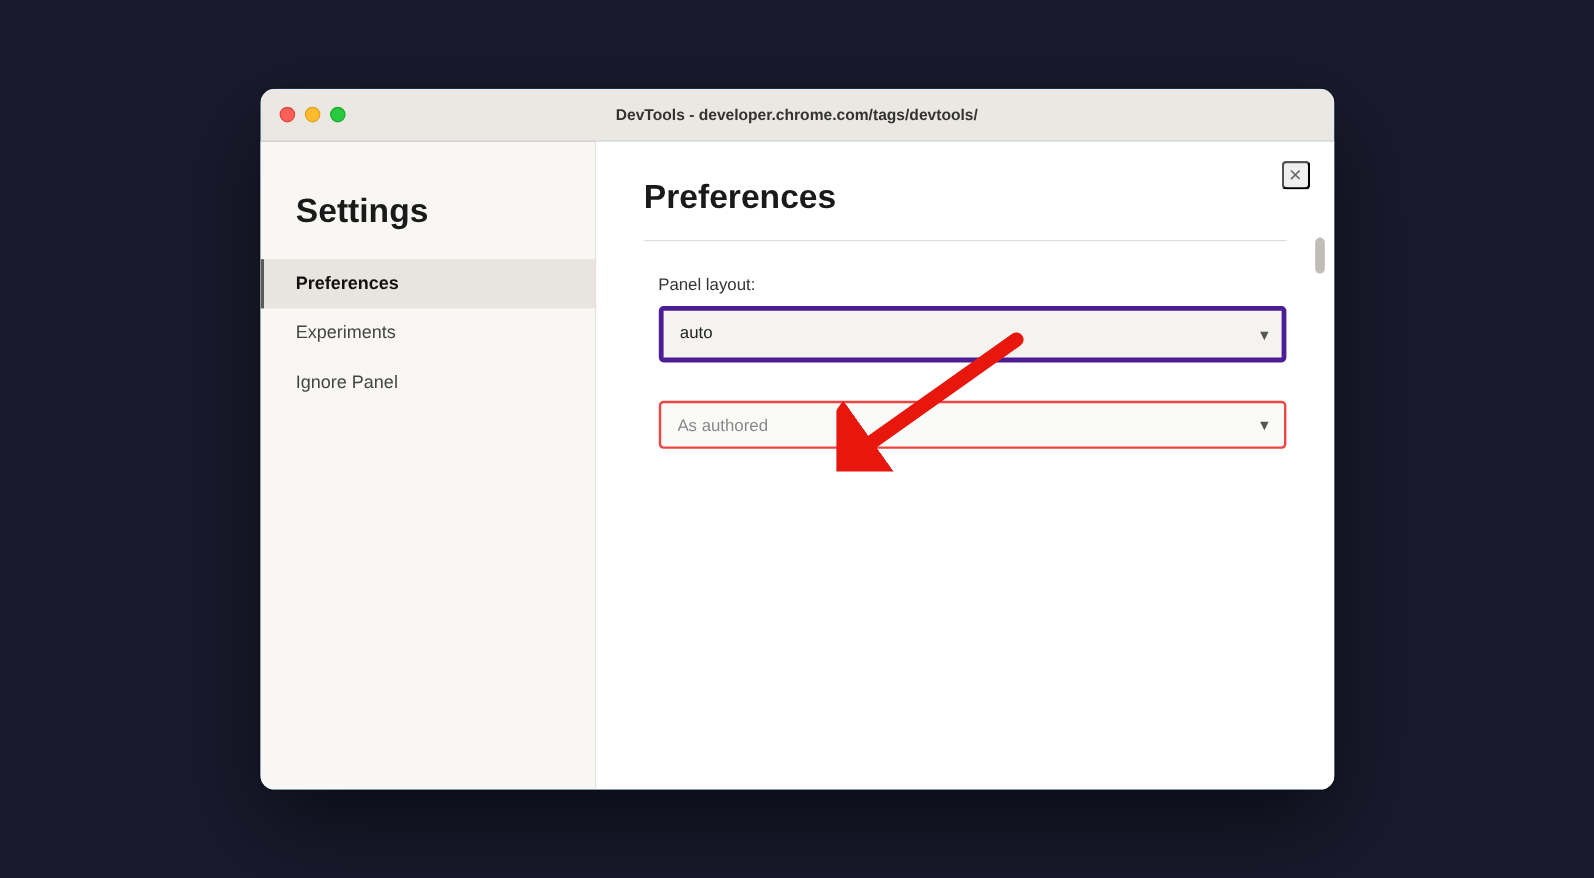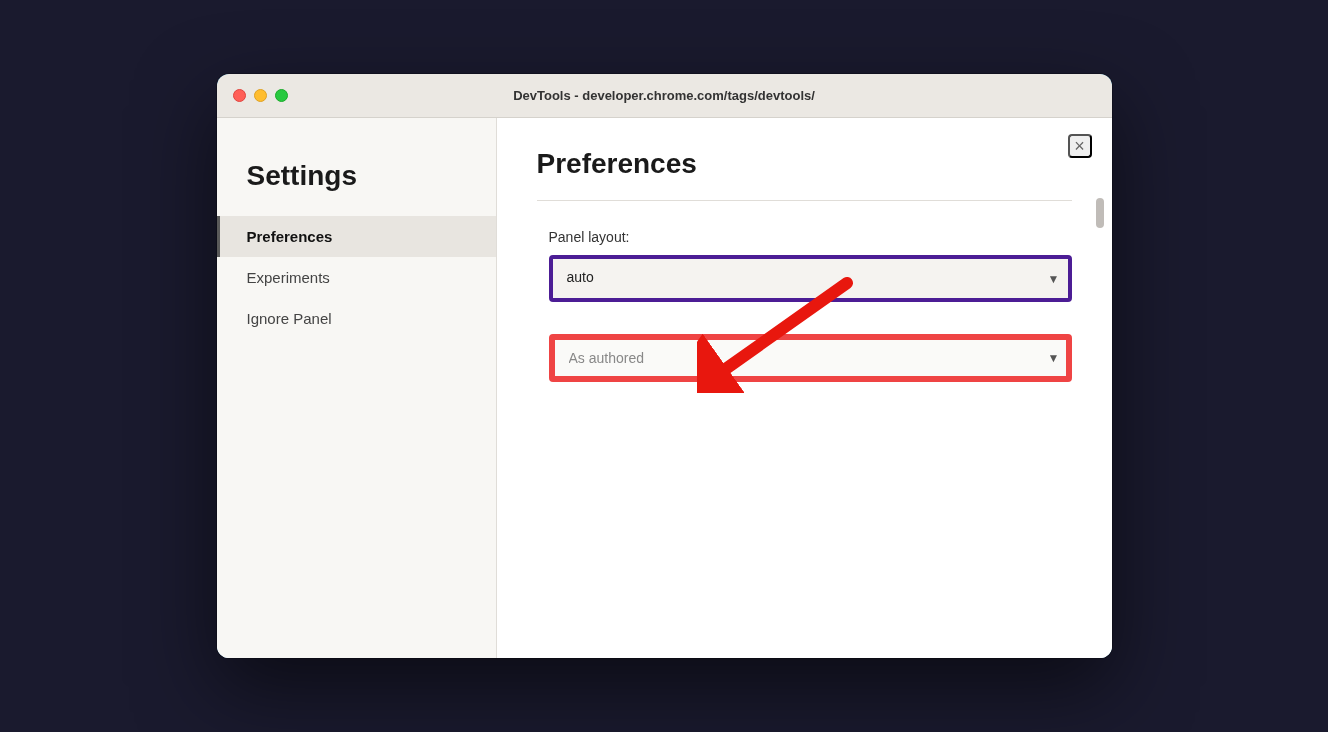--- a/index.html
+++ b/index.html
@@ -211,21 +211,21 @@
       color: #555;
       font-size: 12px;
     }
 
     .form-select-muted {
       width: 100%;
       padding: 10px 40px 10px 14px;
       font-size: 14px;
       color: #888;
       background: #fafaf8;
-      border: 6px solid #ef4444;
+      border: 2px solid #ef4444;
       border-radius: 4px;
       appearance: none;
       -webkit-appearance: none;
       cursor: pointer;
       outline: none;
     }
 
     .color-format-label {
       font-size: 14px;
       color: #333;

